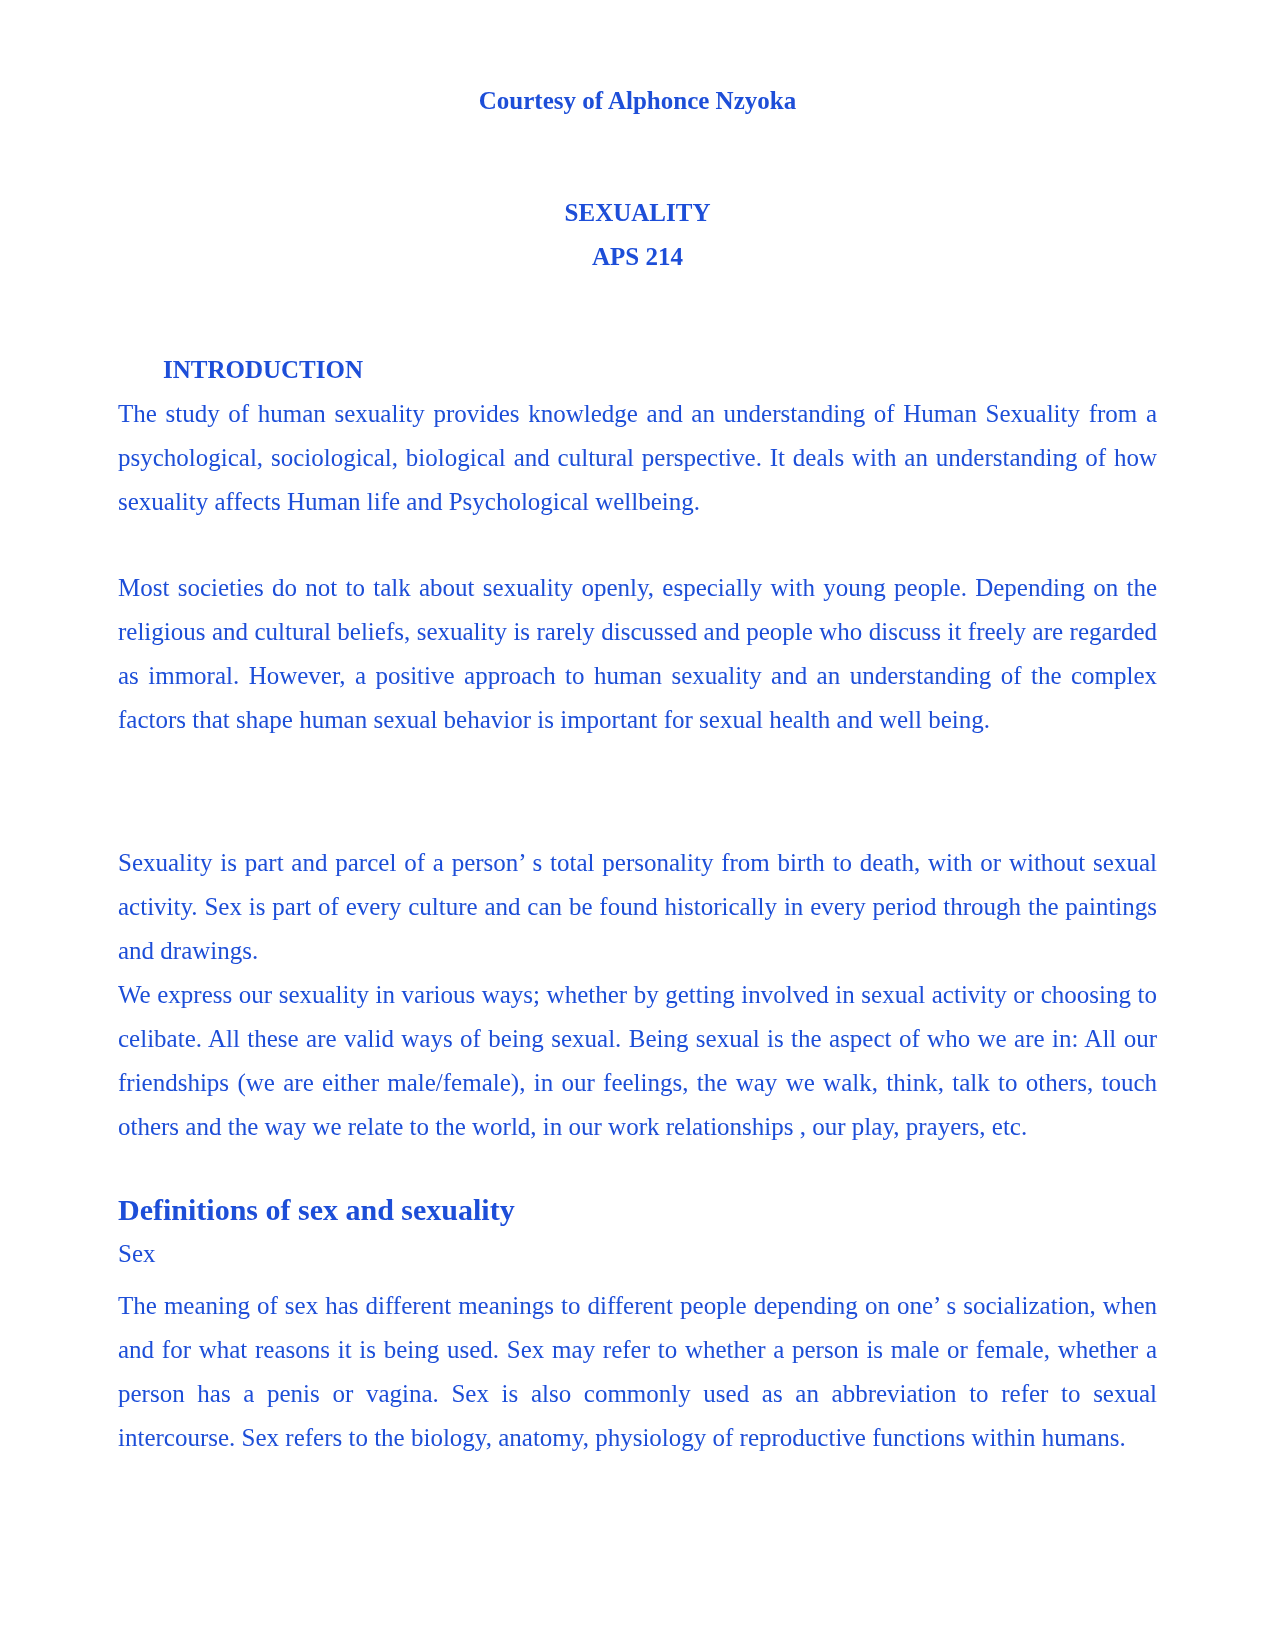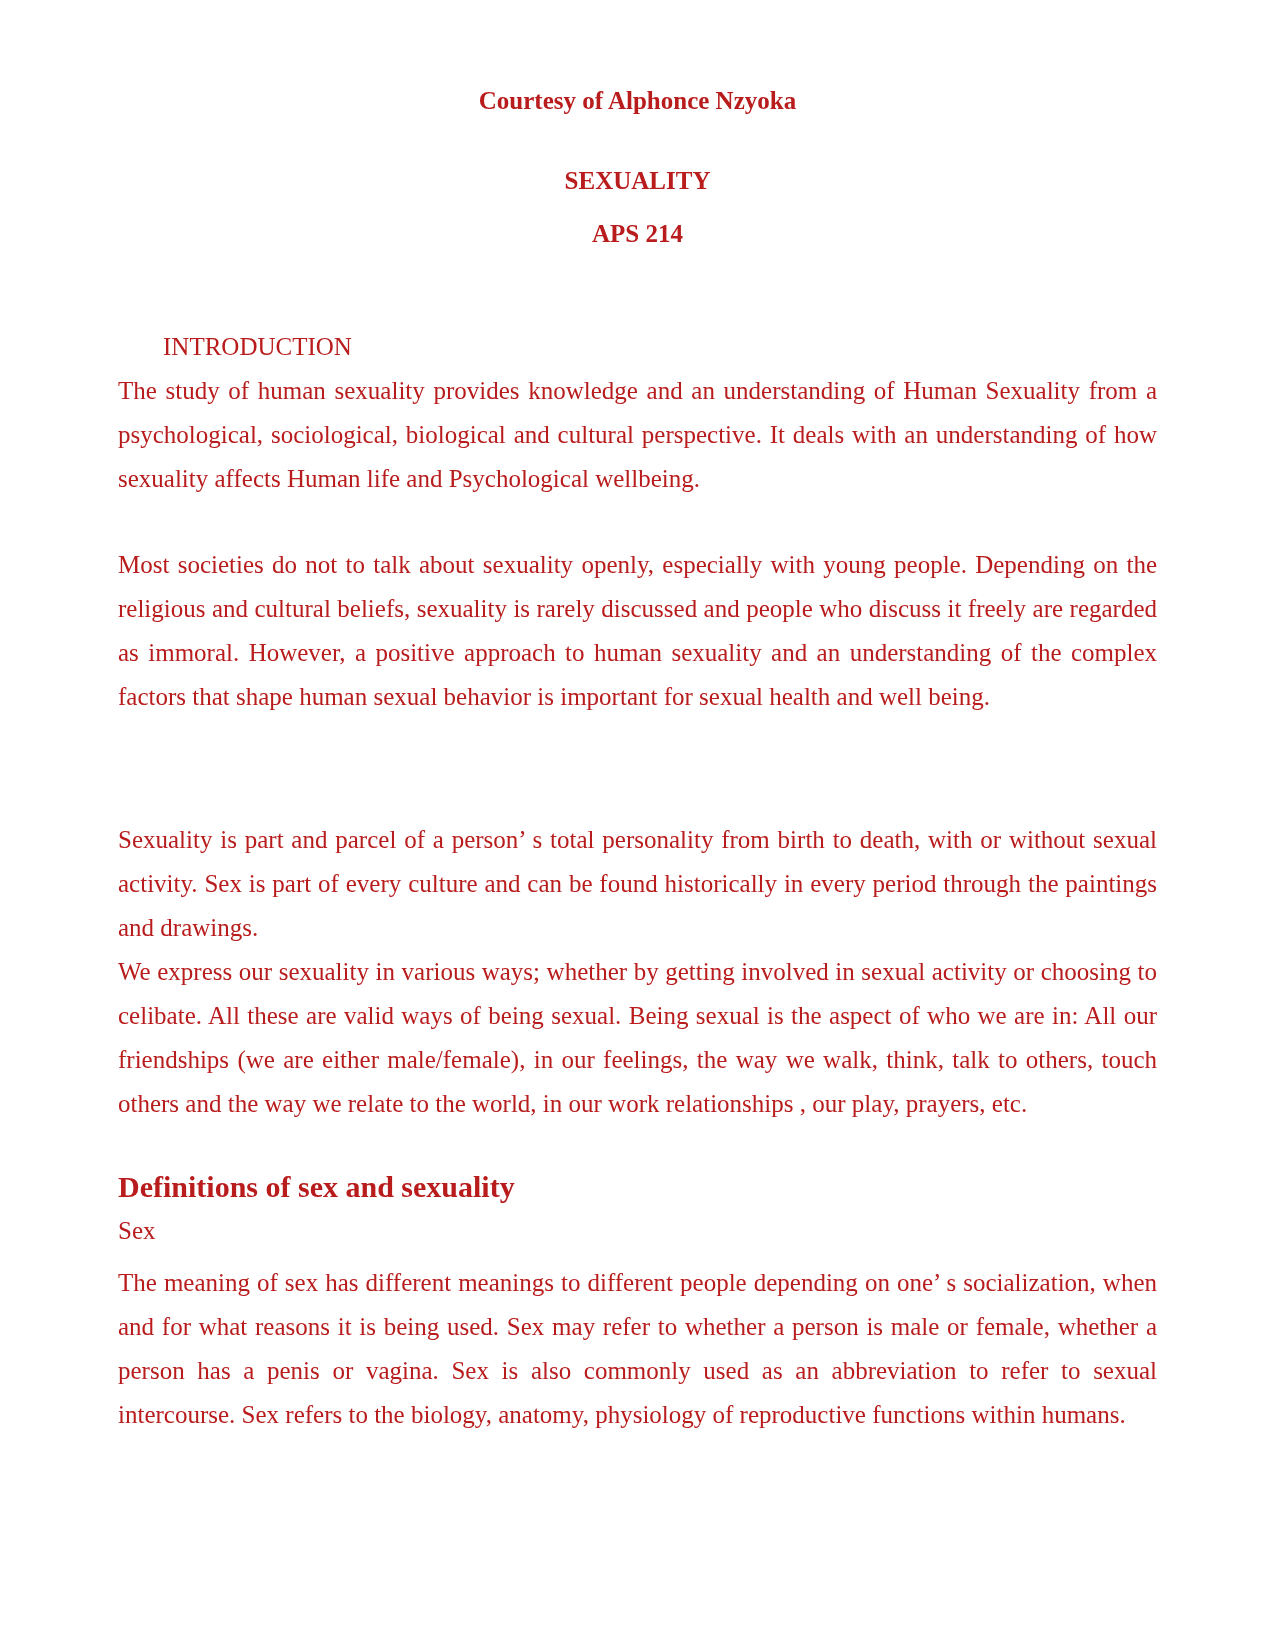--- a/index.html
+++ b/index.html
@@ -2,34 +2,34 @@
 <html><head>
 <meta charset="utf-8">
 <style>
   * { margin: 0; padding: 0; box-sizing: border-box; }
   html, body { background: #888; }
   .page {
     width: 1275px;
     height: 1650px;
     margin: 0 auto;
     background: #ffffff;
-    color: #b91c1c;
+    color: #1d4ed8;
     font-family: "Liberation Serif", serif;
     font-size: 25px;
     line-height: 44px;
     padding: 79px 118px 0 118px;
     overflow: hidden;
   }
   .center  { text-align: center; }
   .bold    { font-weight: bold; }
   .justify { text-align: justify; }
 
-  .doc-title    { margin-top: 36px; }
-  .course-code  { margin-top: 9px; }
-  .intro-heading{ margin-top: 69px; padding-left: 45px; font-weight: normal; font-size: 25px; }
+  .doc-title    { margin-top: 68px; }
+  .course-code  { }
+  .intro-heading{ margin-top: 69px; padding-left: 45px; font-weight: bold; font-size: 25px; }
   .para-1       { }
   .para-2       { margin-top: 42px; font-family: Liberation Serif, serif; }
   .para-3       { margin-top: 99px; }
   .para-4       { margin-top: 0; }
   .defs-heading { margin-top: 39px; font-weight: bold; font-size: 30px; }
   .sex-heading  { margin-top: 0; font-weight: normal; font-size: 25px; }
   .para-5       { margin-top: 8px; }
 </style>
 </head>
 <body>

